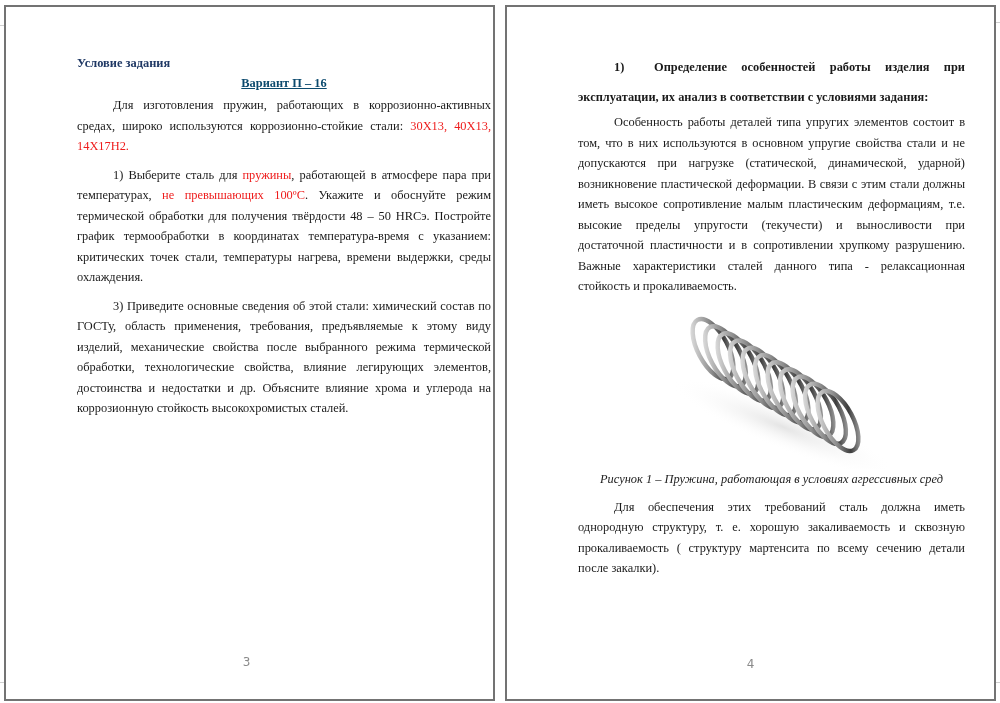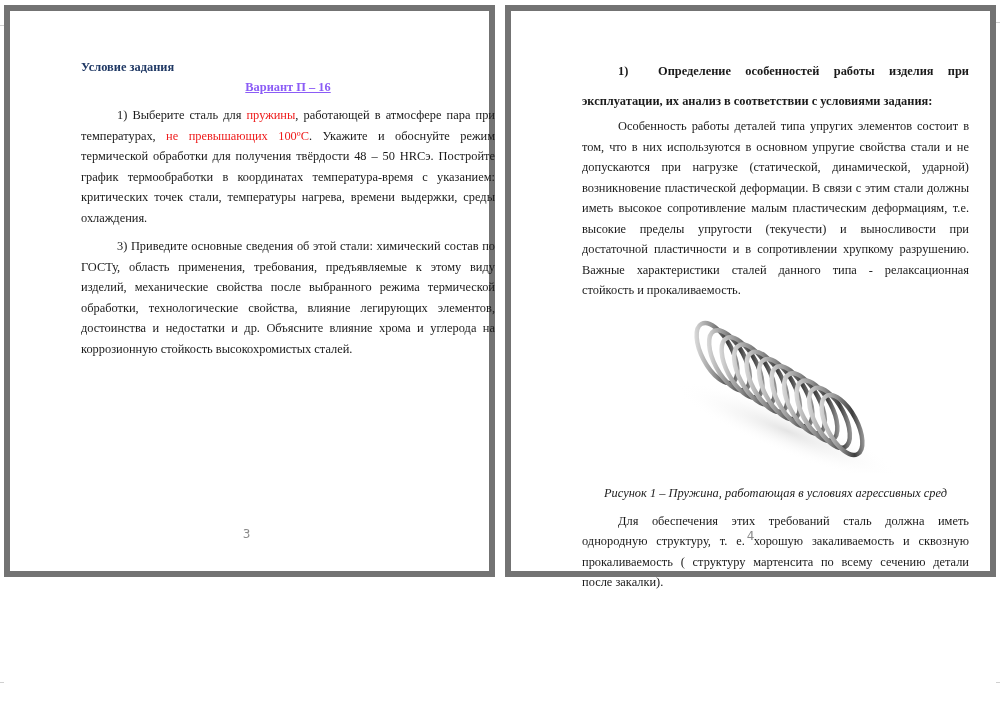--- a/index.html
+++ b/index.html
@@ -2,55 +2,56 @@
 <html><head>
 <meta charset="utf-8">
 <style>
   html, body { margin:0; padding:0; }
   body {
     width:1000px; height:703px; background:#ffffff; position:relative; overflow:hidden;
     font-family:"Liberation Serif", serif; color:#1a1a1a;
   }
   .stub { position:absolute; height:1px; background:#d0d0d0; }
   .page {
-    position:absolute; top:5px; height:572px; background:#fff;
-    border:6px solid #737373; box-sizing:border-box;
+    position:absolute; top:5px; height:696px; background:#fff;
+    border:2px solid #737373; box-sizing:border-box;
   }
   #page-left { left:4px; width:491px; }
   #page-right { left:505px; width:491px; }
   .content { position:absolute; }
   #page-left .content { left:71px; top:46px; width:414px; }
   #page-right .content { left:71px; top:45px; width:387px; }
   p { margin:0; font-size:12.4px; line-height:20.5px; text-align:justify; }
   .indent { text-indent:36px; }
   .red { color:#ee1c1c; }
   .h-task { font-weight:bold; color:#1f3864; font-size:12.4px; line-height:20px; margin-bottom:0; }
-  .variant { text-align:center; font-weight:bold; color:#8b5cf6; text-decoration:underline; font-size:12.4px; line-height:20px; margin-bottom:2px; }
+  .variant { text-align:center; font-weight:bold; color:#0c4a6e; text-decoration:underline; font-size:12.4px; line-height:20px; margin-bottom:2px; }
   .gap { margin-top:8px; }
   .h-sec { font-weight:bold; color:#1f3864; font-size:12.4px; line-height:22px; text-align:justify; }
   .h-sub { font-weight:bold; font-size:12.4px; line-height:30px; text-align:justify; }
   .h-sub .num { display:inline-block; margin-left:36px; width:40px; }
   .figure { position:relative; width:387px; height:160px; margin-top:12px; }
-  .caption { text-align:center; font-style:italic; font-size:12.4px; line-height:20px; margin-top:10px; color:#222; }
+  .caption { text-align:center; font-style:italic; font-size:12.4px; line-height:20px; color:#222; }
   .pagenum { position:absolute; bottom:30px; left:0; width:100%; text-align:center; font-size:12px; color:#8a8a8a; font-family:"DejaVu Sans", sans-serif; }
   #page-right .pagenum { bottom:28px; }
   #page-left .pagenum { left:-3px; }
 </style>
 </head>
 <body>
 
 <div class="stub" style="left:0;top:25px;width:4px;"></div>
 <div class="stub" style="left:0;top:682px;width:4px;"></div>
 <div class="stub" style="left:996px;top:22px;width:4px;"></div>
 <div class="stub" style="left:996px;top:682px;width:4px;"></div>
 
 <div class="page" id="page-left">
   <div class="content">
     <p class="h-task">Условие задания</p>
     <p class="variant">Вариант П – 16</p>
+    <p class="indent"><span>Для изготовления пружин, работающих в коррозионно-активных средах, широко используются коррозионно-стойкие стали: </span><span class="red">30Х13, 40Х13, 14Х17Н2.</span></p>
     <p class="indent gap"><span>1) Выберите сталь для </span><span class="red">пружины</span><span>, работающей в атмосфере пара при температурах, </span><span class="red">не превышающих 100ºС</span><span>. Укажите и обоснуйте режим термической обработки для получения твёрдости 48 – 50 HRCэ. Постройте график термообработки в координатах температура-время с указанием: критических точек стали, температуры нагрева, времени выдержки, среды охлаждения.</span></p>
     <p class="indent gap">3) Приведите основные сведения об этой стали: химический состав по ГОСТу, область применения, требования, предъявляемые к этому виду изделий, механические свойства после выбранного режима термической обработки, технологические свойства, влияние легирующих элементов, достоинства и недостатки и др. Объясните влияние хрома и углерода на коррозионную стойкость высокохромистых сталей.</p>
   </div>
   <div class="pagenum">3</div>
 </div>
 
 <div class="page" id="page-right">
   <div class="content">
     <p class="h-sub"><span class="num">1)</span><span>Определение особенностей работы изделия при эксплуатации, их анализ в соответствии с условиями задания:</span></p>
     <p class="indent">Особенность работы деталей типа упругих элементов состоит в том, что в них используются в основном упругие свойства стали и не допускаются при нагрузке (статической, динамической, ударной) возникновение пластической деформации. В связи с этим стали должны иметь высокое сопротивление малым пластическим деформациям, т.е. высокие пределы упругости (текучести) и выносливости при достаточной пластичности и в сопротивлении хрупкому разрушению. Важные характеристики сталей данного типа - релаксационная стойкость и прокаливаемость.</p>

